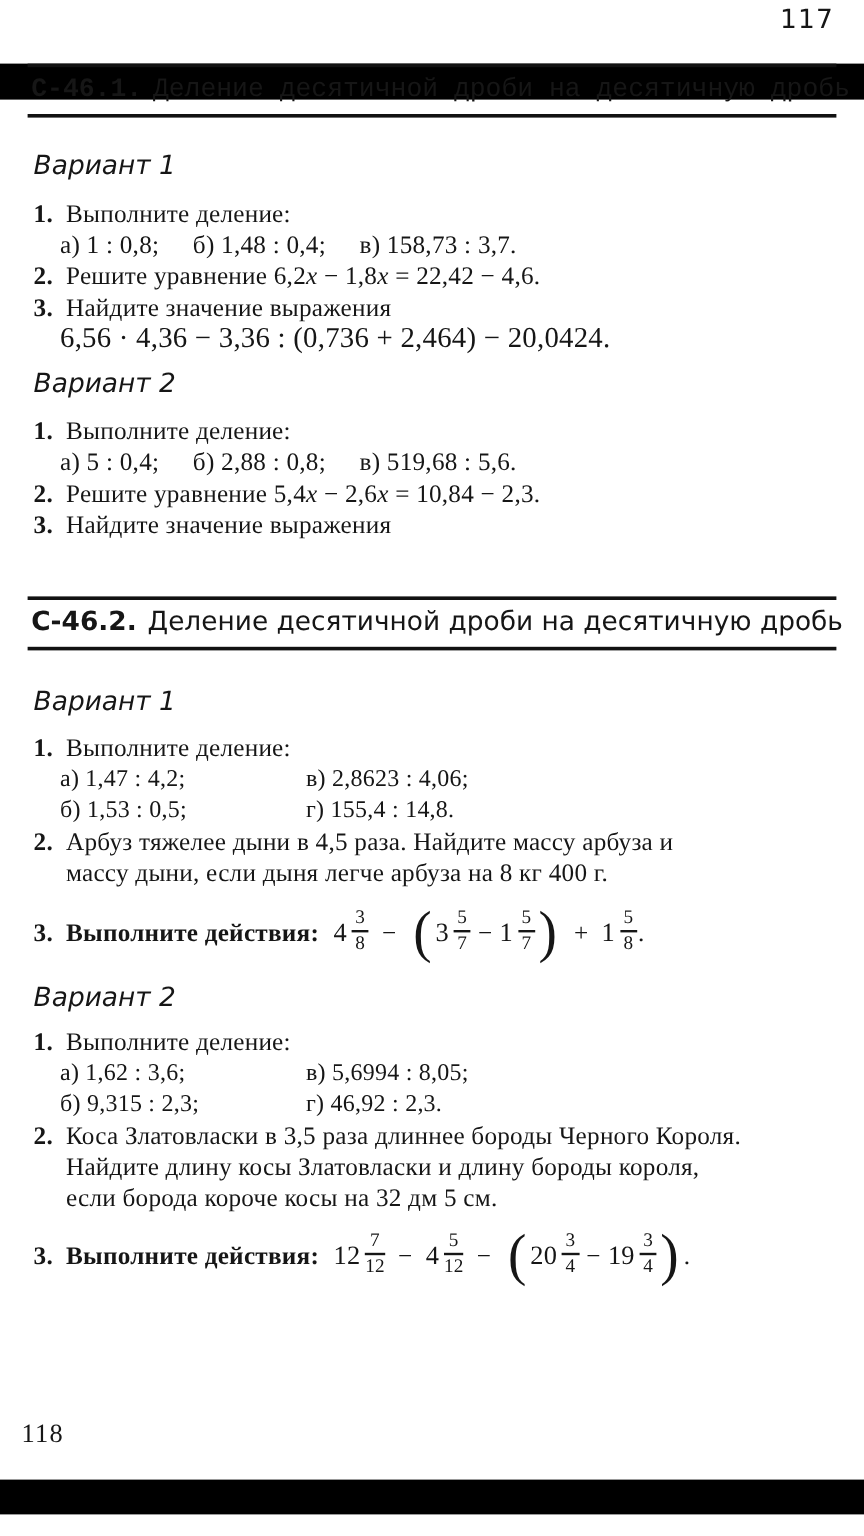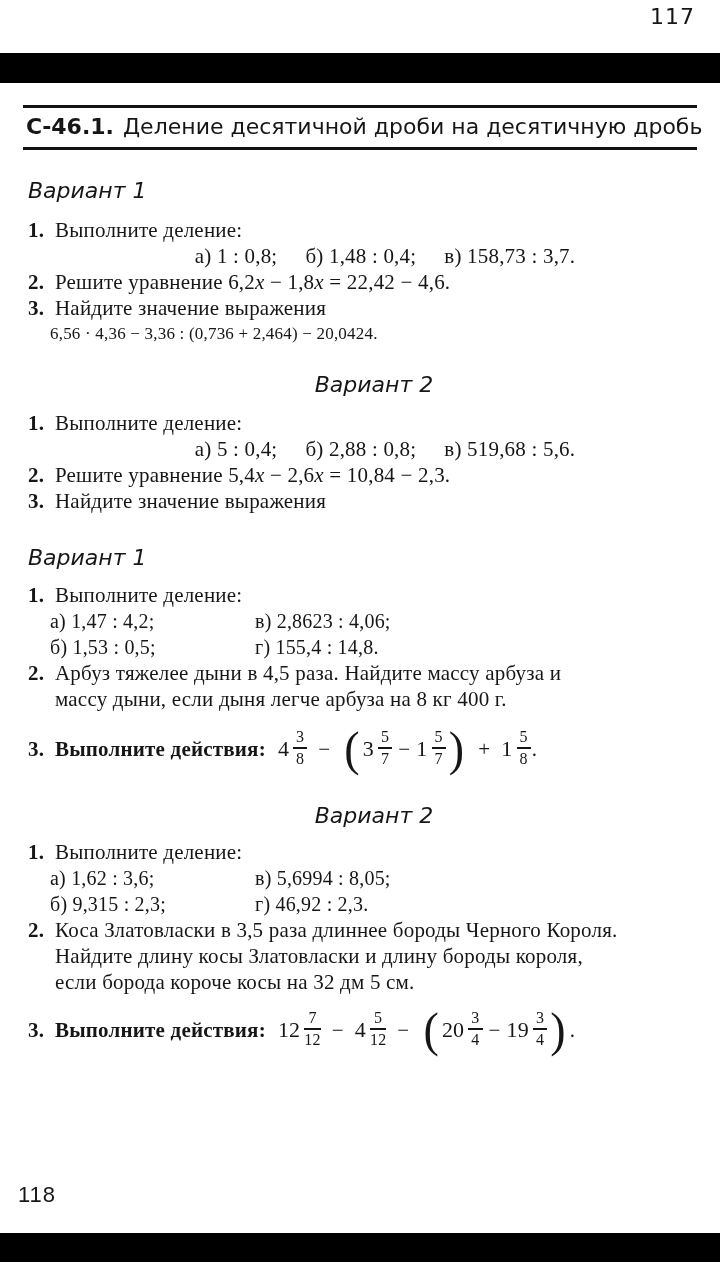--- a/index.html
+++ b/index.html
@@ -8,63 +8,63 @@
     position:relative; width:720px; height:1280px;
     background:#ffffff; color:#161616; overflow:hidden;
     font-family:"Liberation Serif", serif;
   }
   .pagenum-top {
     position:absolute; top:4px; right:25px;
     font-family:"DejaVu Sans", sans-serif; font-size:22px; letter-spacing:1px;
   }
   .pagenum-bottom {
     position:absolute; top:1182px; left:18px;
-    font-family:Liberation Sans, sans-serif; font-size:22px; letter-spacing:1px;
+    font-family:Liberation Serif, serif; font-size:22px; letter-spacing:1px;
   }
   .bar-top   { position:absolute; top:53px;  left:0; width:720px; height:30px; background:#000; }
   .bar-bottom{ position:absolute; top:1233px; left:0; width:720px; height:29px; background:#000; }
 
   .content { position:absolute; top:0; left:0; width:720px; }
 
   .section-header {
     margin:0 23px 0 23px;
     border-top:3px solid #121212; border-bottom:3px solid #121212;
     padding:5px 0 6px 3px;
     font-family:"DejaVu Sans", sans-serif; font-size:22px; line-height:28px;
     white-space:nowrap;
   }
   .section-header .code { font-weight:bold; margin-right:9px; }
-  #hdr1 { margin-top:105px; }
+  #hdr1 { margin-top:53px;font-family:Liberation Mono, monospace; }
   #hdr2 { margin-top:47px; }
 
   .variant {
     margin-left:28px;
     font-family:"DejaVu Sans", sans-serif; font-style:italic;
     font-size:22px; line-height:27px;
   }
   .v-gap1 { margin-top:27px; }
-  .v-gap2 { margin-top:24px;text-align:center; }
+  .v-gap2 { margin-top:12px; }
 
   .problem {
     display:flex; margin-left:28px; margin-right:20px;
     font-size:21px; line-height:26px; letter-spacing:0.2px;
   }
   .pnum { font-weight:bold; min-width:27px; flex:none; }
   .pbody { flex:1; }
   .mt13 { margin-top:13px; } .mt12 { margin-top:12px; }
   .mt11 { margin-top:11px; } .mt10 { margin-top:10px; }
   .mt8  { margin-top:8px; }  .mt6  { margin-top:6px; }
 
-  .subitems { margin-left:50px; font-size:21px; line-height:26px; letter-spacing:0.2px;text-align:center; }
+  .subitems { margin-left:50px; font-size:21px; line-height:26px; letter-spacing:0.2px; }
   .subitems .si { margin-right:28px; }
   .subgrid {
     margin-left:50px; display:grid; grid-template-columns:205px auto;
     font-size:20px; line-height:26px; letter-spacing:0.2px;
   }
-  .mathline { margin-left:50px; font-size:17px; line-height:26px; letter-spacing:0.2px; }
+  .mathline { margin-left:50px; font-size:24px; line-height:26px; letter-spacing:0.2px; }
   .vx { font-style:italic; }
 
   
   .mathrow { align-items:center; min-height:58px; }
   .mathflex { display:inline-flex; align-items:center; white-space:nowrap; }
   .mprefix { margin-right:12px;font-weight:bold; }
   .mop { margin:0 11px; }
   .mop-tight { margin:0 6px; }
   .mixed { display:inline-flex; align-items:center; }
   .mw { font-size:22px; }
@@ -130,20 +130,23 @@
     <div class="problem">
       <span class="pnum">2.</span>
       <span class="pbody"><span>Решите уравнение </span><span>5,4</span><span class="vx">x</span><span> − 2,6</span><span class="vx">x</span><span> = 10,84 − 2,3.</span></span>
     </div>
 
     <div class="problem">
       <span class="pnum">3.</span>
       <span class="pbody">Найдите значение выражения</span>
     </div>
 
+    <div class="section-header" id="hdr2">
+      <span class="code">С-46.2.</span><span>Деление десятичной дроби на десятичную дробь</span>
+    </div>
 
     <div class="variant v-gap1" style="margin-top:30px;">Вариант 1</div>
 
     <div class="problem mt11">
       <span class="pnum">1.</span>
       <span class="pbody">Выполните деление:</span>
     </div>
     <div class="subgrid">
       <span>а) 1,47 : 4,2;</span>
       <span>в) 2,8623 : 4,06;</span>

